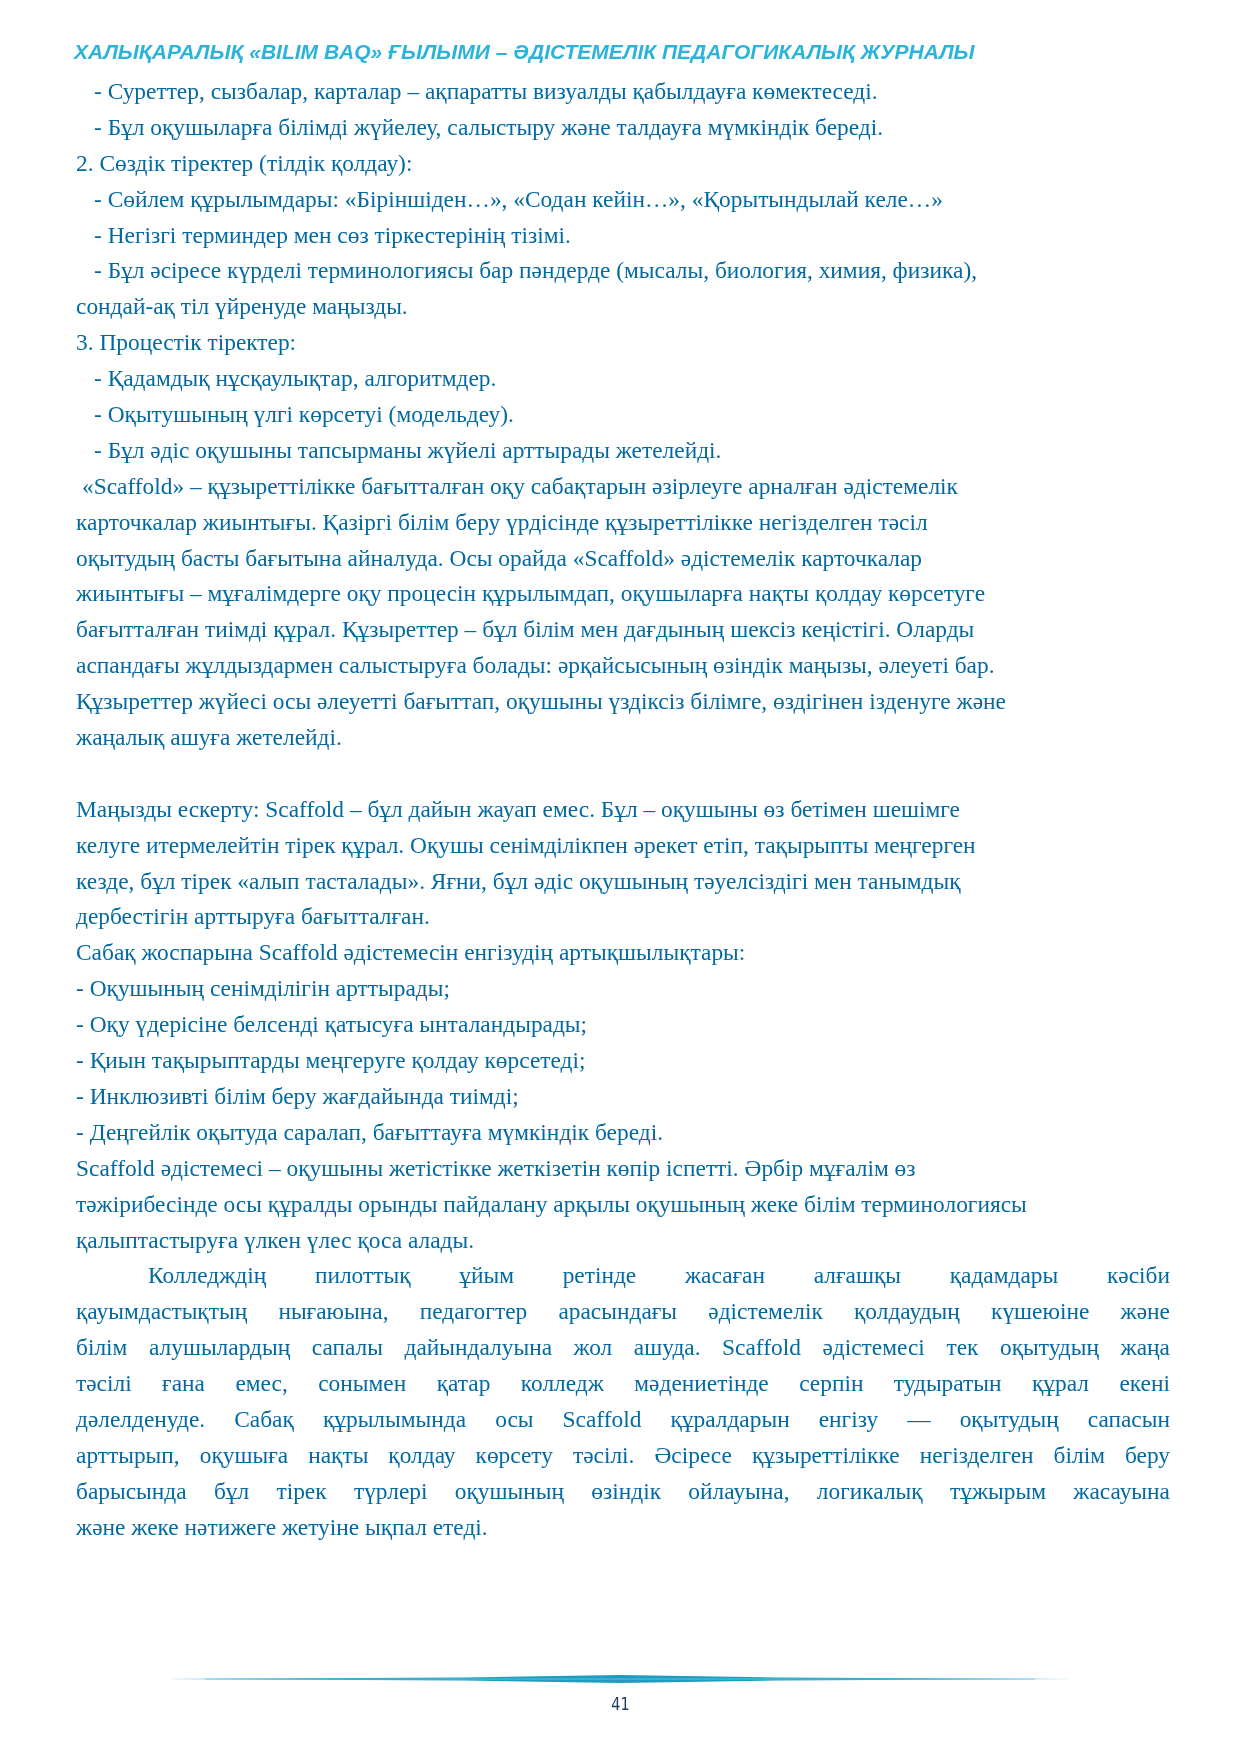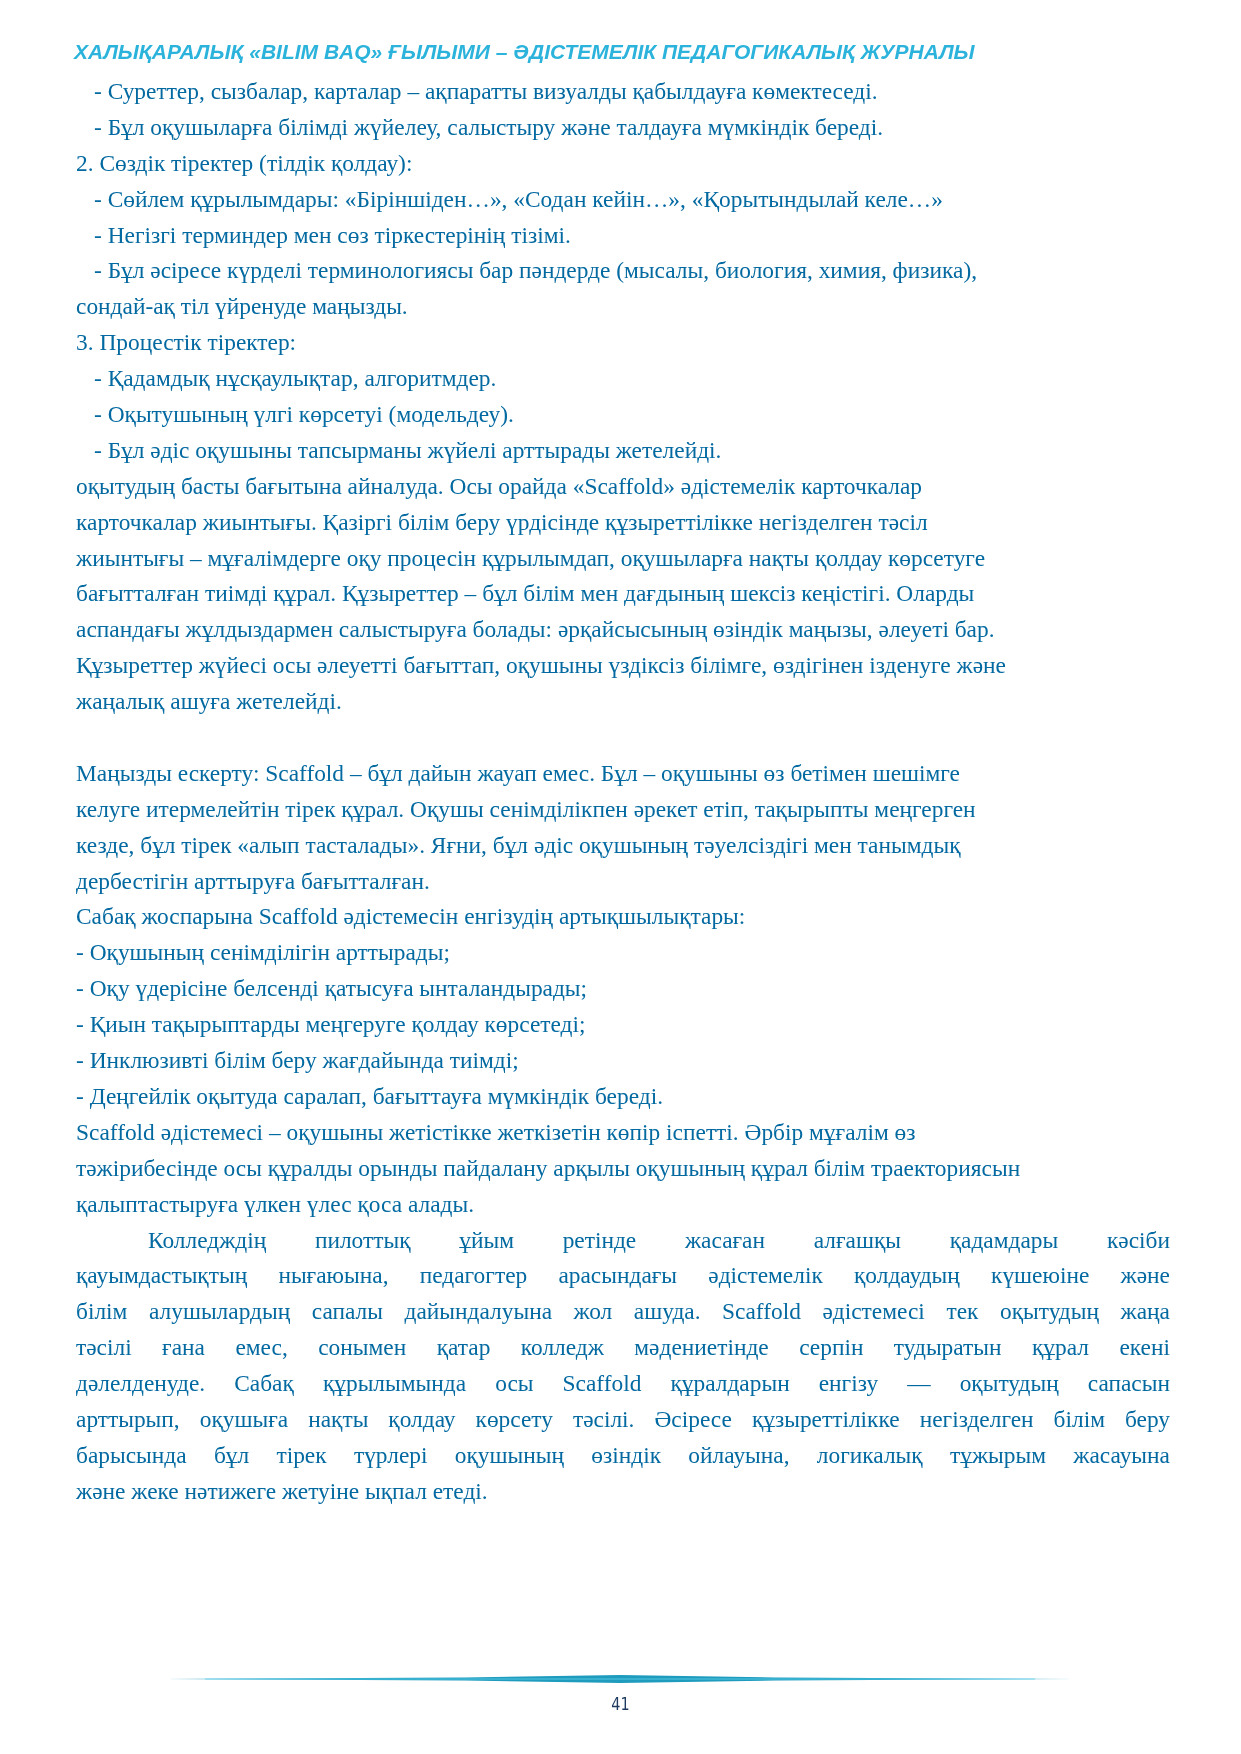--- a/index.html
+++ b/index.html
@@ -50,22 +50,23 @@
     <span class="line indent1">- Негізгі терминдер мен сөз тіркестерінің тізімі.</span>
     <span class="line indent1">- Бұл әсіресе күрделі терминологиясы бар пәндерде (мысалы, биология, химия, физика),</span>
     <span class="line">сондай-ақ тіл үйренуде маңызды.</span>
 
     <span class="line">3. Процестік тіректер:</span>
     <span class="line indent1">- Қадамдық нұсқаулықтар, алгоритмдер.</span>
     <span class="line indent1">- Оқытушының үлгі көрсетуі (модельдеу).</span>
     <span class="line indent1">- Бұл әдіс оқушыны тапсырманы жүйелі арттырады жетелейді.</span>
 
     <div>
+      <span class="line lead-space">«Scaffold» – құзыреттілікке бағытталған оқу сабақтарын әзірлеуге арналған әдістемелік</span>
+      <span class="line">карточкалар жиынтығы. Қазіргі білім беру үрдісінде құзыреттілікке негізделген тәсіл</span>
       <span class="line">оқытудың басты бағытына айналуда. Осы орайда «Scaffold» әдістемелік карточкалар</span>
-      <span class="line">карточкалар жиынтығы. Қазіргі білім беру үрдісінде құзыреттілікке негізделген тәсіл</span>
       <span class="line">жиынтығы – мұғалімдерге оқу процесін құрылымдап, оқушыларға нақты қолдау көрсетуге</span>
       <span class="line">бағытталған тиімді құрал. Құзыреттер – бұл білім мен дағдының шексіз кеңістігі. Оларды</span>
       <span class="line">аспандағы жұлдыздармен салыстыруға болады: әрқайсысының өзіндік маңызы, әлеуеті бар.</span>
       <span class="line">Құзыреттер жүйесі осы әлеуетті бағыттап, оқушыны үздіксіз білімге, өздігінен ізденуге және</span>
       <span class="line">жаңалық ашуға жетелейді.</span>
     </div>
 
     <span class="gap"></span>
 
     <div>
@@ -77,21 +78,21 @@
 
     <span class="line">Сабақ жоспарына Scaffold әдістемесін енгізудің артықшылықтары:</span>
     <span class="line">- Оқушының сенімділігін арттырады;</span>
     <span class="line">- Оқу үдерісіне белсенді қатысуға ынталандырады;</span>
     <span class="line">- Қиын тақырыптарды меңгеруге қолдау көрсетеді;</span>
     <span class="line">- Инклюзивті білім беру жағдайында тиімді;</span>
     <span class="line">- Деңгейлік оқытуда саралап, бағыттауға мүмкіндік береді.</span>
 
     <div>
       <span class="line">Scaffold әдістемесі – оқушыны жетістікке жеткізетін көпір іспетті. Әрбір мұғалім өз</span>
-      <span class="line">тәжірибесінде осы құралды орынды пайдалану арқылы оқушының құрал білім траекториясын</span>
+      <span class="line">тәжірибесінде осы құралды орынды пайдалану арқылы оқушының жеке білім терминологиясы</span>
       <span class="line">қалыптастыруға үлкен үлес қоса алады.</span>
     </div>
 
     <div>
       <span class="justify para-indent">Колледждің пилоттық ұйым ретінде жасаған алғашқы қадамдары кәсіби</span>
       <span class="justify">қауымдастықтың нығаюына, педагогтер арасындағы әдістемелік қолдаудың күшеюіне және</span>
       <span class="justify">білім алушылардың сапалы дайындалуына жол ашуда. Scaffold әдістемесі тек оқытудың жаңа</span>
       <span class="justify">тәсілі ғана емес, сонымен қатар колледж мәдениетінде серпін тудыратын құрал екені</span>
       <span class="justify">дәлелденуде. Сабақ құрылымында осы Scaffold құралдарын енгізу — оқытудың сапасын</span>
       <span class="justify">арттырып, оқушыға нақты қолдау көрсету тәсілі. Әсіресе құзыреттілікке негізделген білім беру</span>

